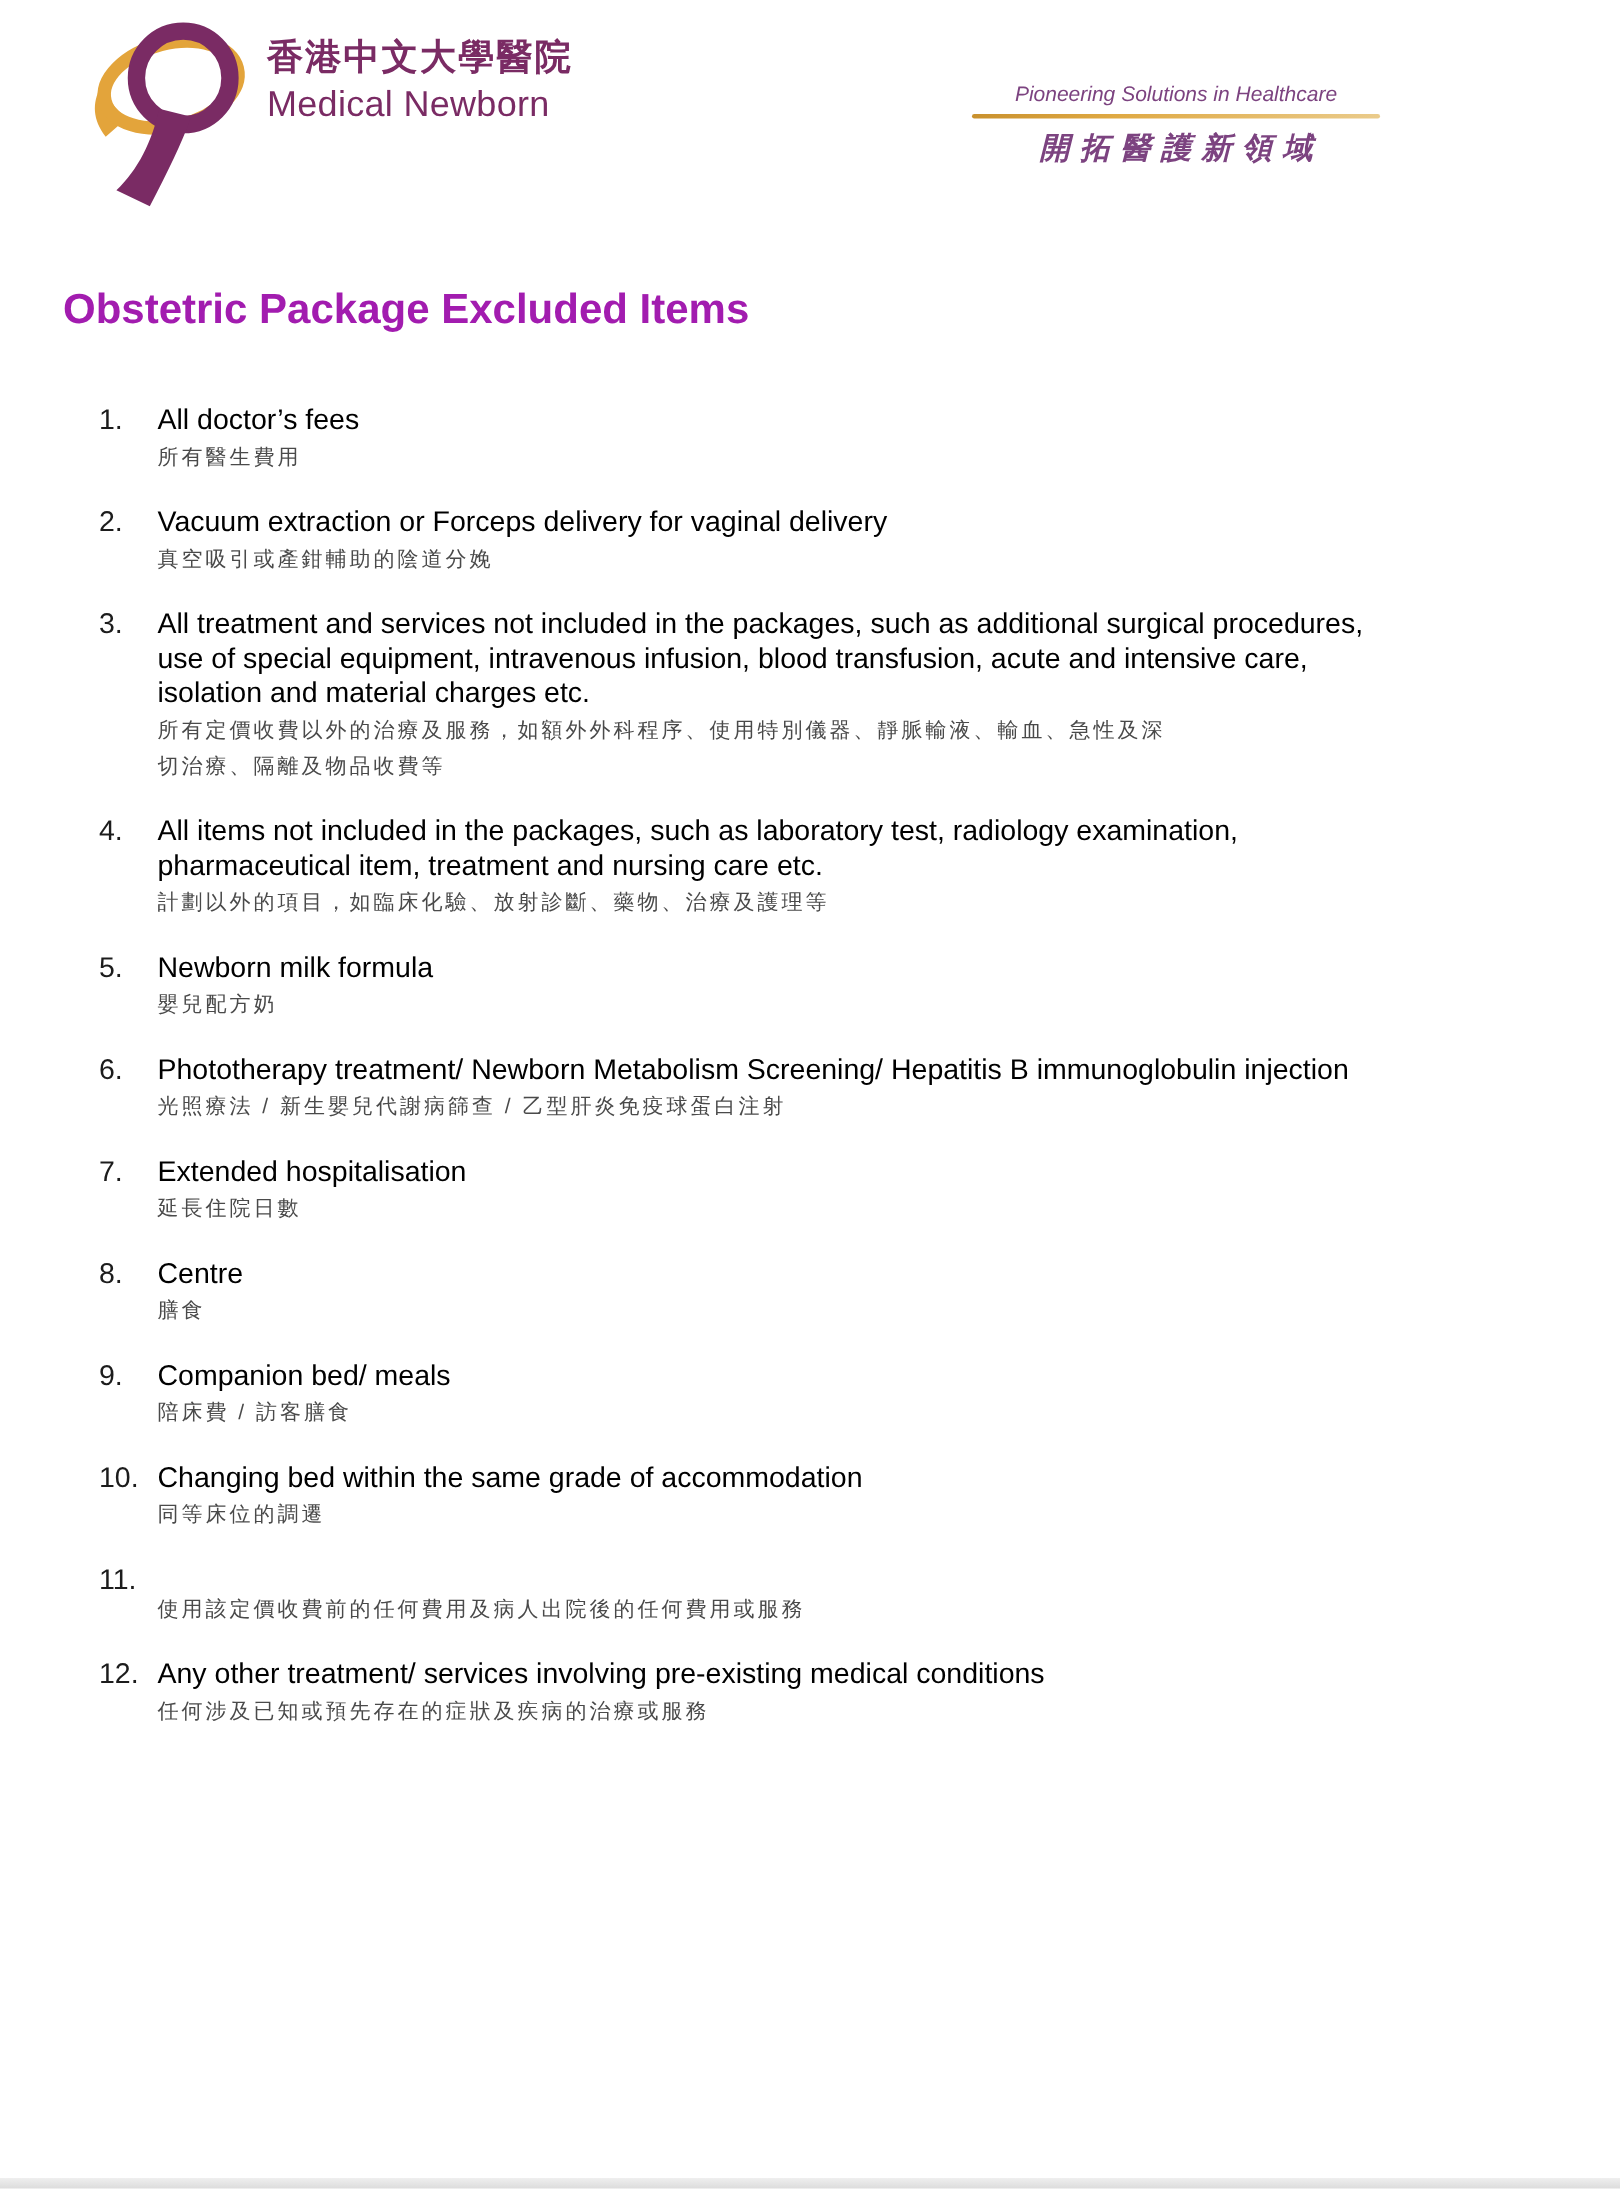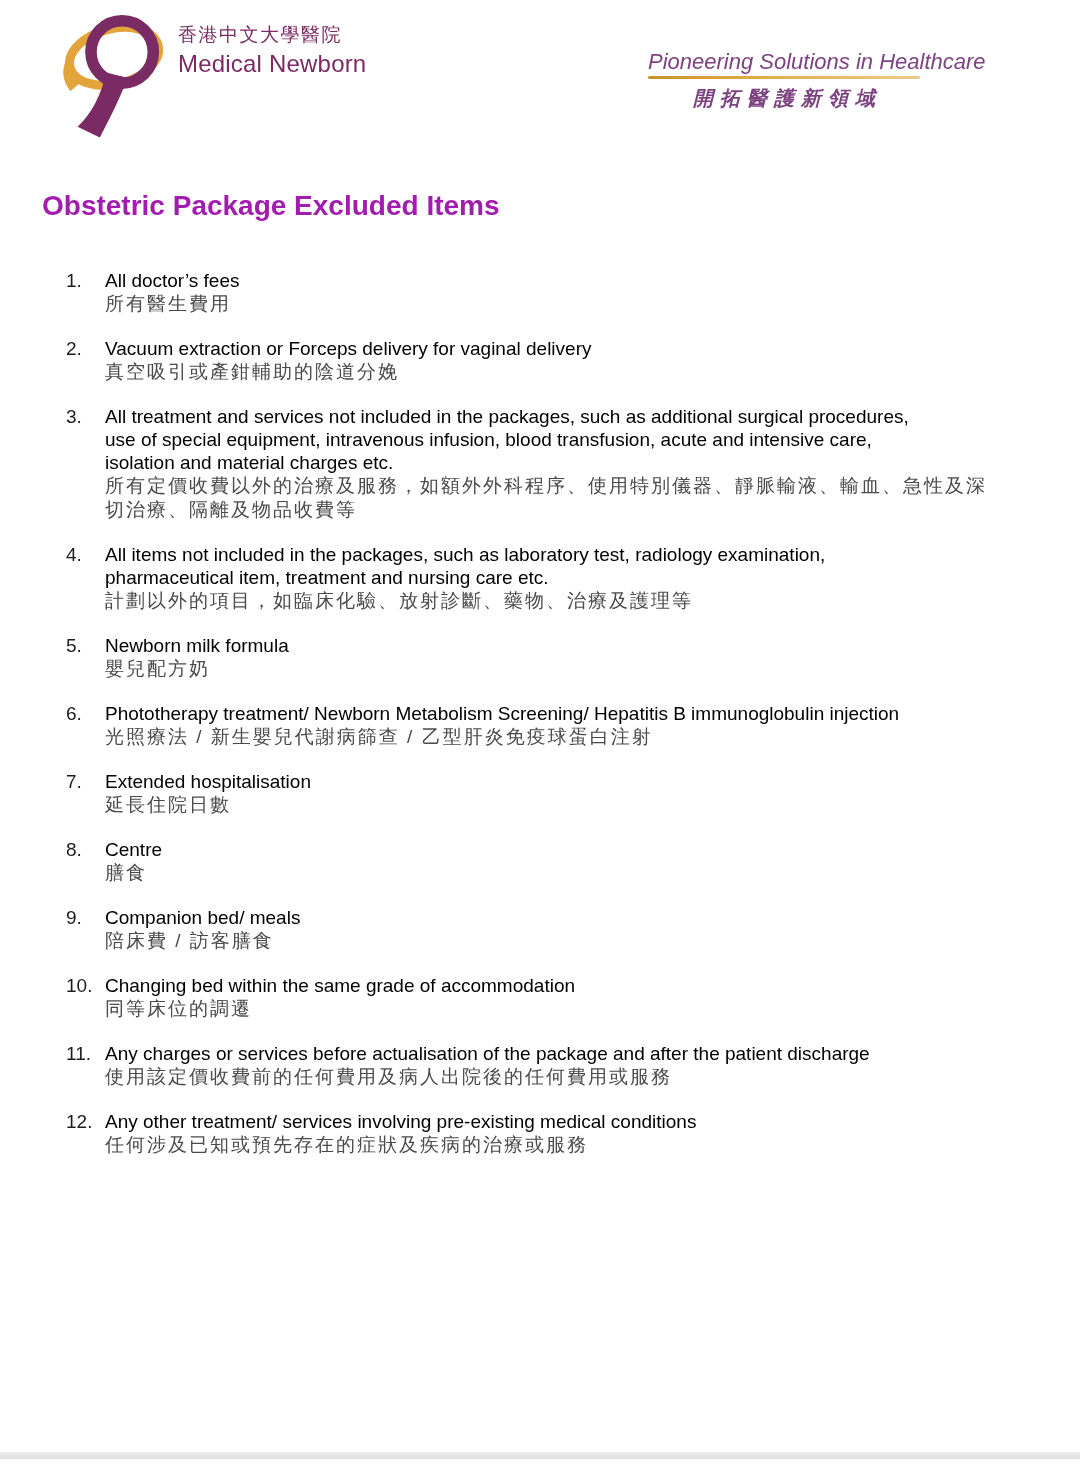--- a/index.html
+++ b/index.html
@@ -14,38 +14,38 @@
   }
 
   
   .logo-wrap {
     position:absolute; left:58px; top:6px;
     display:flex; align-items:flex-start;
   }
   .logo-mark { width:114px; height:140px; flex:none; }
   .logo-text { margin-left:6px; padding-top:16px; }
   .org-zh {
-    font-size:19px; font-weight:400; color:#7A2B64;
+    font-size:24px; font-weight:700; color:#7A2B64;
     letter-spacing:1.5px; white-space:nowrap;
   }
   .org-en {
     font-size:55px; font-weight:700; color:#7A2B64;
     line-height:1.0; margin-top:4px; letter-spacing:0px;
   }
   .org-sub {
     font-size:24px; font-weight:400; color:#7A2B64;
     margin-top:2px; letter-spacing:0.2px;
   }
 
   .tagline {
     position:absolute; left:648px; top:50px; width:272px;
     text-align:center;
   }
   .tagline-en {
-    font-style:italic; font-weight:500; font-size:22px;
+    font-style:italic; font-weight:500; font-size:14px;
     color:#7C4380; white-space:nowrap; line-height:24px;
   }
   .tagline-rule {
     height:3px; margin-top:2px; border-radius:2px;
     background:linear-gradient(90deg,#C9912E 0%,#DFA943 35%,#EACB8B 100%);
   }
   .tagline-zh {
     font-style:italic; font-weight:700; font-size:20px;
     color:#7C4380; letter-spacing:7px; padding-left:7px;
     margin-top:6px; white-space:nowrap;
@@ -64,21 +64,21 @@
   .item-num {
     flex:none; width:39px; font-size:19px; color:#1c1c1c;
     line-height:23px;
   }
   .item-body { flex:1; }
   .item-en {
     font-size:19px; color:#000000; line-height:23px;
     white-space:pre-line;
   }
   .item-zh {
-    font-size:19px; color:#4a4a4a; line-height:24px;
+    font-size:14px; color:#4a4a4a; line-height:24px;
     letter-spacing:2px; white-space:pre-line; margin-top:1px;
   }
 
   
   .page-edge {
     position:absolute; left:0; top:1452px; width:1080px; height:7px;
     background:linear-gradient(#efefef,#dcdcdc);
   }
 </style>
 </head>
@@ -178,21 +178,21 @@
     </li>
 
     <li class="item">
       <span class="item-num">10.</span>
       <span class="item-body"><span class="item-en">Changing bed within the same grade of accommodation</span><br>
       <span class="item-zh">同等床位的調遷</span></span>
     </li>
 
     <li class="item">
       <span class="item-num">11.</span>
-      <span class="item-body"><span class="item-en">Any charges or services before actualisation of the package and after the patient discharge</span><br>
+      <span class="item-body"><br>
       <span class="item-zh">使用該定價收費前的任何費用及病人出院後的任何費用或服務</span></span>
     </li>
 
     <li class="item">
       <span class="item-num">12.</span>
       <span class="item-body"><span class="item-en">Any other treatment/ services involving pre-existing medical conditions</span><br>
       <span class="item-zh">任何涉及已知或預先存在的症狀及疾病的治療或服務</span></span>
     </li>
 
   </ol>

